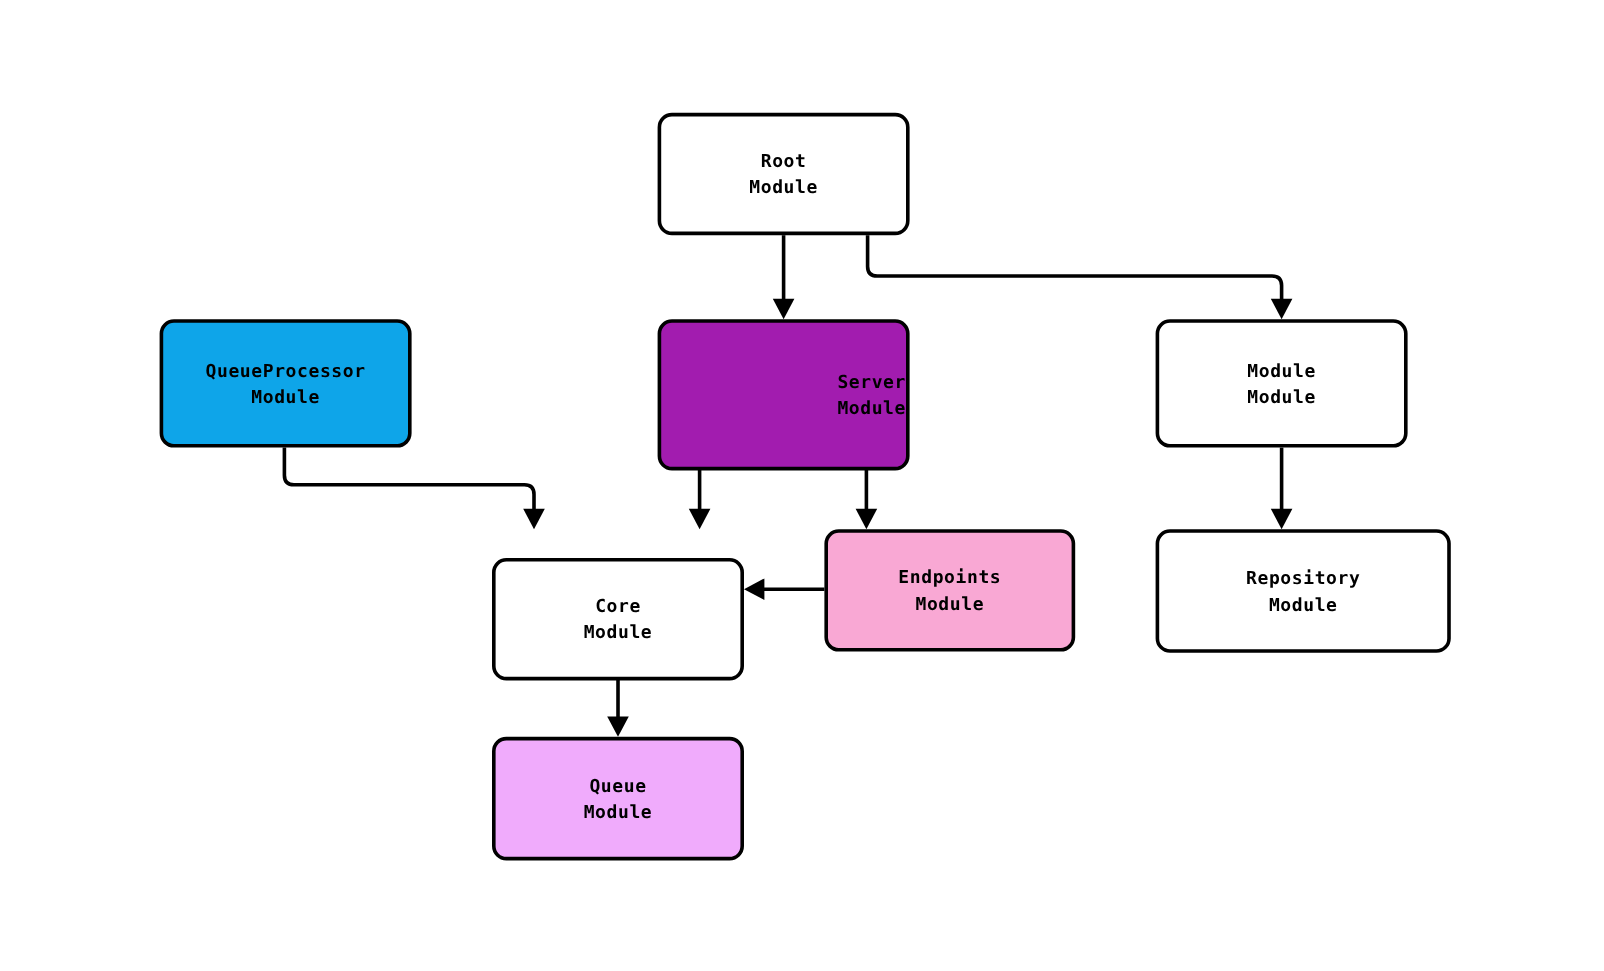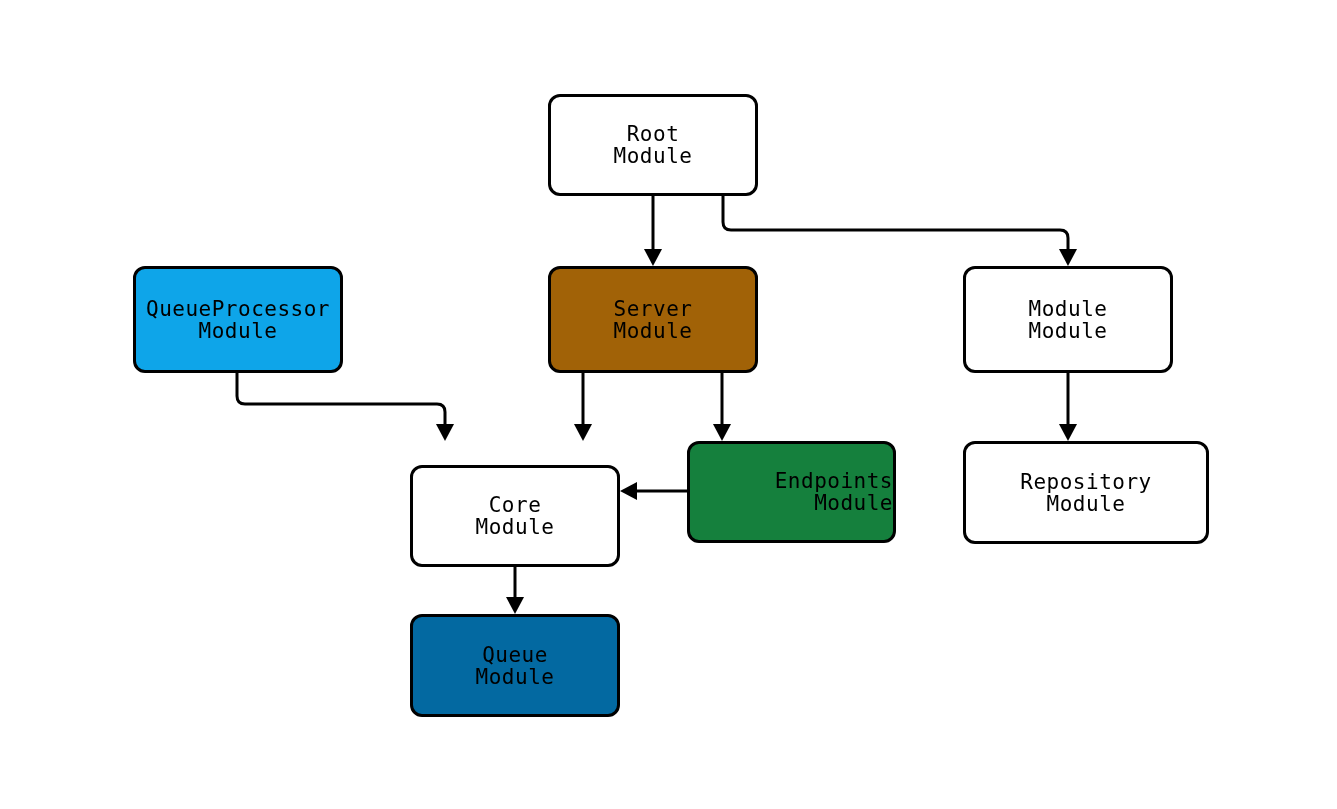--- a/index.html
+++ b/index.html
@@ -29,22 +29,22 @@
     border-radius: 12px;
     background: #ffffff;
     display: flex;
     flex-direction: column;
     align-items: center;
     justify-content: center;
     z-index: 2;
   }
   .node-line {
     font-family: "DejaVu Sans Mono", "Liberation Mono", monospace;
-    font-size: 21px;
-    font-weight: normal;
+    font-size: 15px;
+    font-weight: bold;
     line-height: 22px;
     color: #000000;
     letter-spacing: 0.5px;
     white-space: pre;
     text-align: center;
   }
 </style>
 </head>
 <body>
 
@@ -75,39 +75,39 @@
 
   <div id="nodes-layer">
       <div class="node" style="left: 548px; top: 94px; width: 210px; height: 102px; border-color: rgb(0, 0, 0); background: rgb(255, 255, 255);">
         <div class="node-line">Root</div>
         <div class="node-line">Module</div>
       </div>
       <div class="node" style="left: 133px; top: 266px; width: 210px; height: 107px; border-color: rgb(0, 0, 0); background: #0ea5e9;">
         <div class="node-line">QueueProcessor</div>
         <div class="node-line">Module</div>
       </div>
-      <div class="node" style="left: 548px; top: 266px; width: 210px; height: 107px; border-color: rgb(0, 0, 0); background: #a16207;">
+      <div class="node" style="left: 548px; top: 266px; width: 210px; height: 126px; border-color: rgb(0, 0, 0); background: #a21caf; align-items: flex-end;">
         <div class="node-line">Server</div>
         <div class="node-line">Module</div>
       </div>
       <div class="node" style="left: 963px; top: 266px; width: 210px; height: 107px; border-color: rgb(0, 0, 0); background: rgb(255, 255, 255);">
         <div class="node-line">Module</div>
         <div class="node-line">Module</div>
       </div>
       <div class="node" style="left: 410px; top: 441px; width: 210px; height: 102px; border-color: rgb(0, 0, 0); background: rgb(255, 255, 255); margin-top: 24px;">
         <div class="node-line">Core</div>
         <div class="node-line">Module</div>
       </div>
-      <div class="node" style="left: 687px; top: 441px; width: 209px; height: 102px; border-color: rgb(0, 0, 0); background: #15803d; align-items: flex-end;">
+      <div class="node" style="left: 687px; top: 441px; width: 209px; height: 102px; border-color: rgb(0, 0, 0); background: #f9a8d4;">
         <div class="node-line">Endpoints</div>
         <div class="node-line">Module</div>
       </div>
       <div class="node" style="left: 963px; top: 441px; width: 246px; height: 103px; border-color: rgb(0, 0, 0); background: rgb(255, 255, 255);">
         <div class="node-line">Repository</div>
         <div class="node-line">Module</div>
       </div>
-      <div class="node" style="left: 410px; top: 614px; width: 210px; height: 103px; border-color: rgb(0, 0, 0); background: #0369a1;">
+      <div class="node" style="left: 410px; top: 614px; width: 210px; height: 103px; border-color: rgb(0, 0, 0); background: #f0abfc;">
         <div class="node-line">Queue</div>
         <div class="node-line">Module</div>
       </div>
     </div>
 
 </div>
 
 </body></html>

